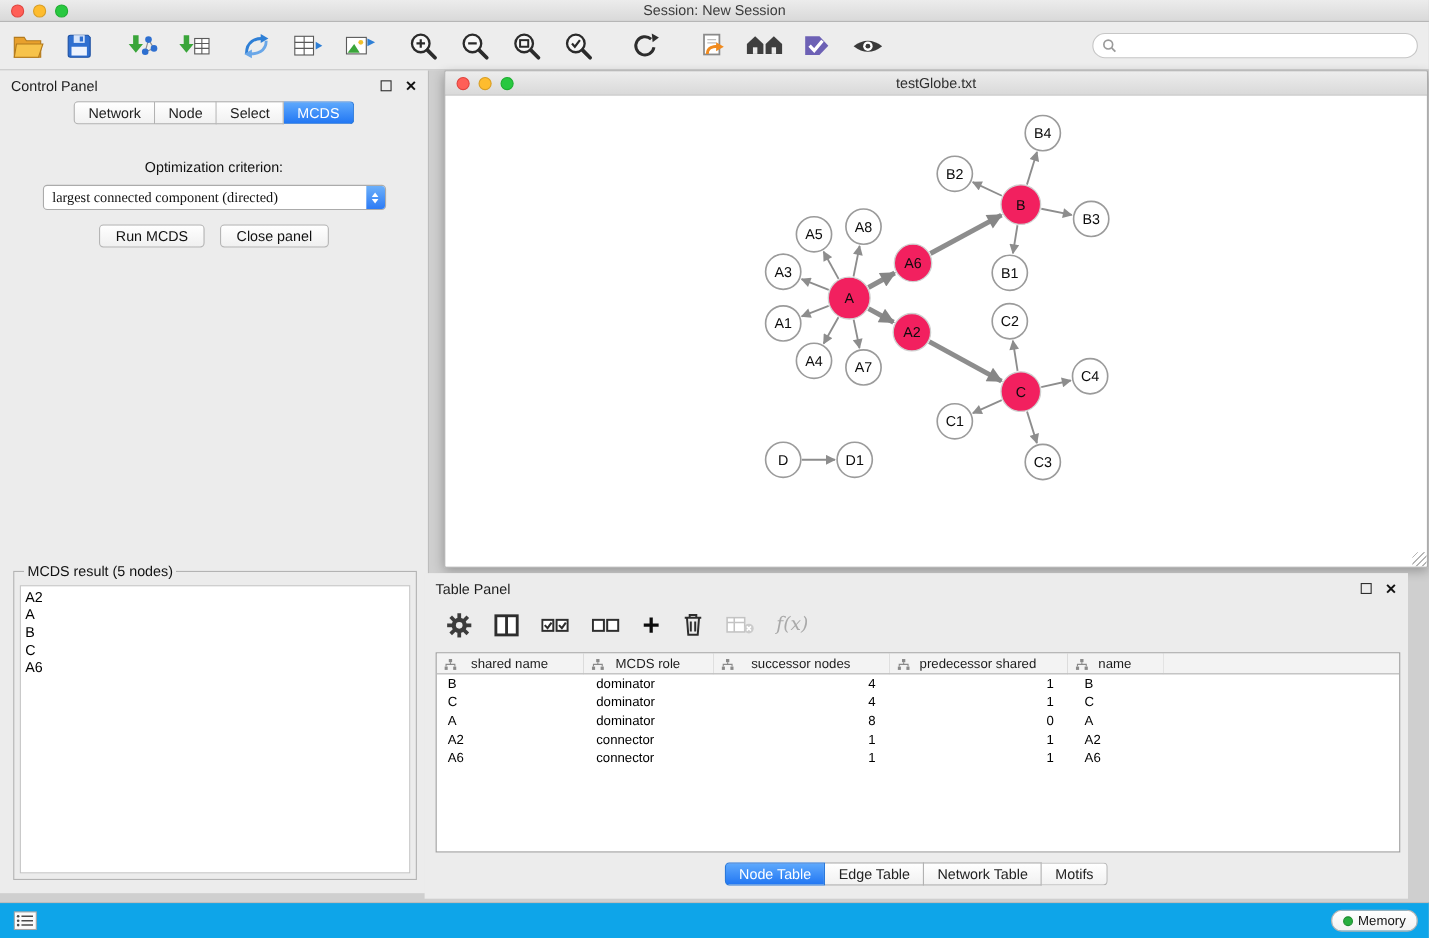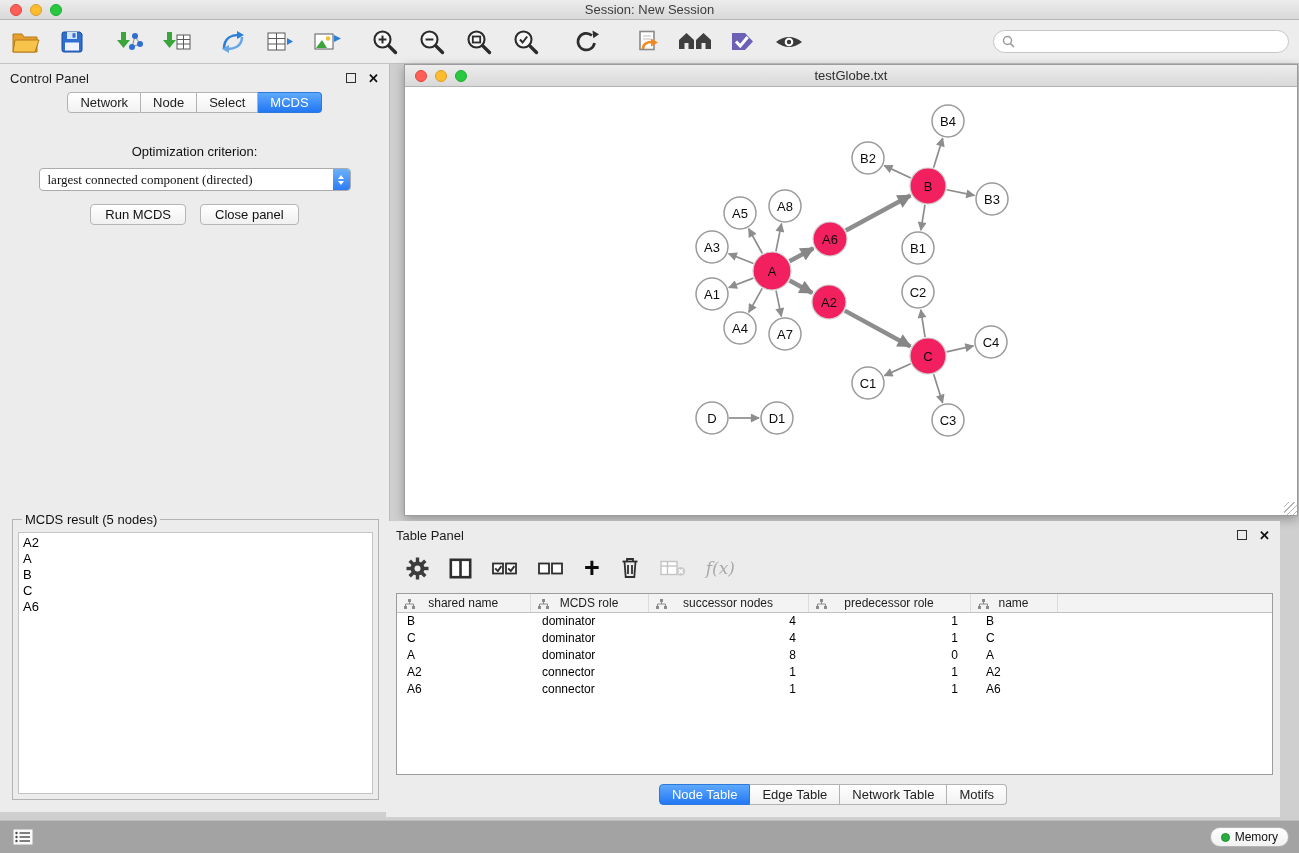--- a/index.html
+++ b/index.html
@@ -83,21 +83,21 @@
   th .clabel{display:block;text-align:center;}
   th.fill{border-right:none;}
   td{height:17px;color:#000;white-space:nowrap;overflow:hidden;}
   td:first-child{padding-left:10px;}
   td:nth-child(2){padding-left:12px;}
   td.num{text-align:right;padding-right:12px;}
   td:nth-child(5){padding-left:16px;}
   .tbl-tabs{position:absolute;left:0;right:0;bottom:12px;display:flex;justify-content:center;}
 
   
-  .statusbar{position:absolute;left:0;right:0;bottom:0;height:33px;background:#a3a3a3;border-top:1px solid #bdbdbd;padding-left:48px;}
+  .statusbar{position:absolute;left:0;right:0;bottom:0;height:33px;background:#0ea5e9;border-top:1px solid #bdbdbd;padding-left:48px;}
   .status-left{position:absolute;left:12px;top:7px;}
   .memory-btn{position:absolute;right:10px;top:6px;height:20px;border:1px solid #b4b4b4;border-radius:10px;
     background:linear-gradient(#fff,#f1f1f1);display:flex;align-items:center;gap:5px;padding:0 10px;font-size:12px;color:#111;}
   .mem-dot{width:9px;height:9px;border-radius:50%;background:#27ae3e;border:1px solid #1d8c30;}
 </style>
 </head>
 <body>
 
 <div class="titlebar">
   <div class="lights">
@@ -523,21 +523,21 @@
                 </svg></span>
               <span class="clabel">successor nodes</span>
             </th>
             <th style="width: 162px;">
               <span class="cicon"><svg width="11" height="10" viewBox="0 0 11 10" fill="#8a8a8a">
                   <rect x="4" y="0" width="3" height="3"></rect>
                   <rect x="0" y="7" width="3" height="3"></rect>
                   <rect x="8" y="7" width="3" height="3"></rect>
                   <path d="M5.5 3 v2 M1.5 7 V5 h8 v2" fill="none" stroke="#8a8a8a"></path>
                 </svg></span>
-              <span class="clabel">predecessor role</span>
+              <span class="clabel">predecessor shared</span>
             </th>
             <th style="width: 87px;">
               <span class="cicon"><svg width="11" height="10" viewBox="0 0 11 10" fill="#8a8a8a">
                   <rect x="4" y="0" width="3" height="3"></rect>
                   <rect x="0" y="7" width="3" height="3"></rect>
                   <rect x="8" y="7" width="3" height="3"></rect>
                   <path d="M5.5 3 v2 M1.5 7 V5 h8 v2" fill="none" stroke="#8a8a8a"></path>
                 </svg></span>
               <span class="clabel">name</span>
             </th>

